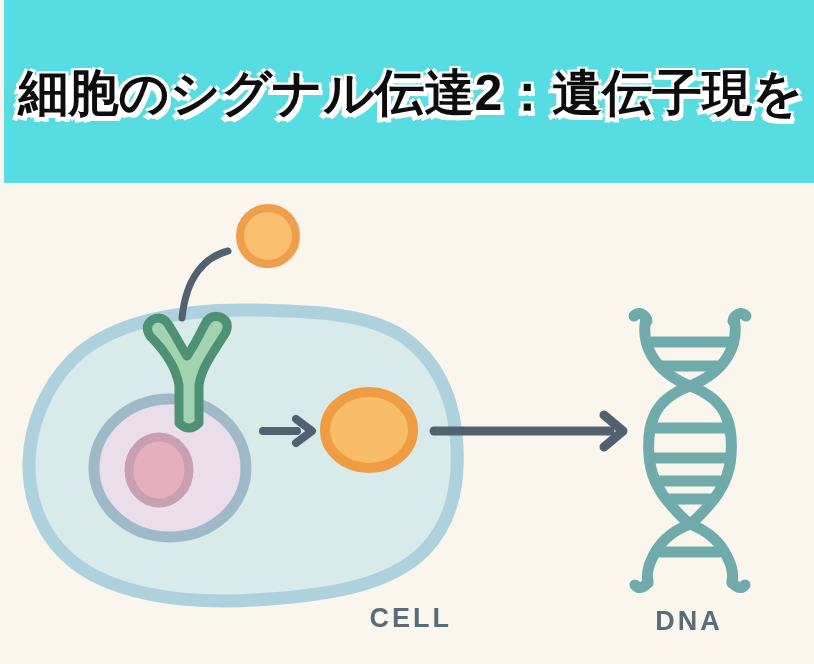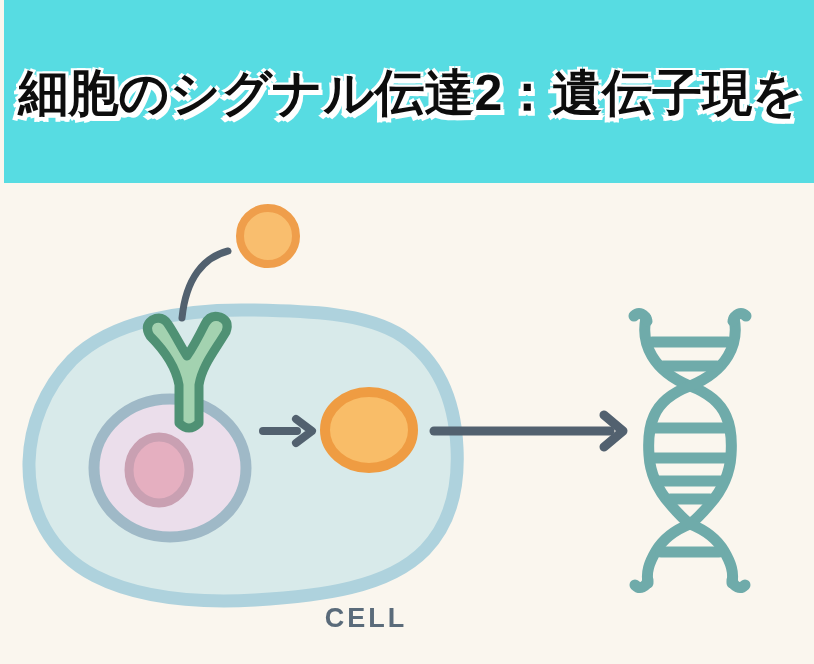--- a/index.html
+++ b/index.html
@@ -36,21 +36,21 @@
   .canvas{position:absolute;left:0;top:183px;width:814px;height:481px;}
   .canvas svg{position:absolute;left:0;top:0;}
   .label{
     position:absolute;
     font-weight:bold;
     font-size:27px;
     letter-spacing:3px;
     color:var(--label_color);
     text-align:center;
   }
-  .cell-label{left:280px;top:420px;width:172px;}
+  .cell-label{left:280px;top:420px;width:172px;text-align:right;}
   .dna-label{left:625px;top:423px;width:128px;}
 </style>
 </head>
 <body>
 
 <div class="stage">
 
   <header class="banner">
     <div class="title-line">細胞のシグナル伝達2：遺伝子現を</div>
   </header>
@@ -131,14 +131,15 @@
         <path d="M 663,366 L 717,366"></path>
         <path d="M 654,428 L 726,428"></path>
         <path d="M 652,458 L 727,458"></path>
         <path d="M 658,481 L 722,481"></path>
         <path d="M 670,499 L 710,499"></path>
         <path d="M 661,552 L 719,552"></path>
       </g>
     </svg>
 
     <div class="label cell-label">CELL</div>
+    <div class="label dna-label">DNA</div>
   </div>
 </div>
 
 </body></html>

